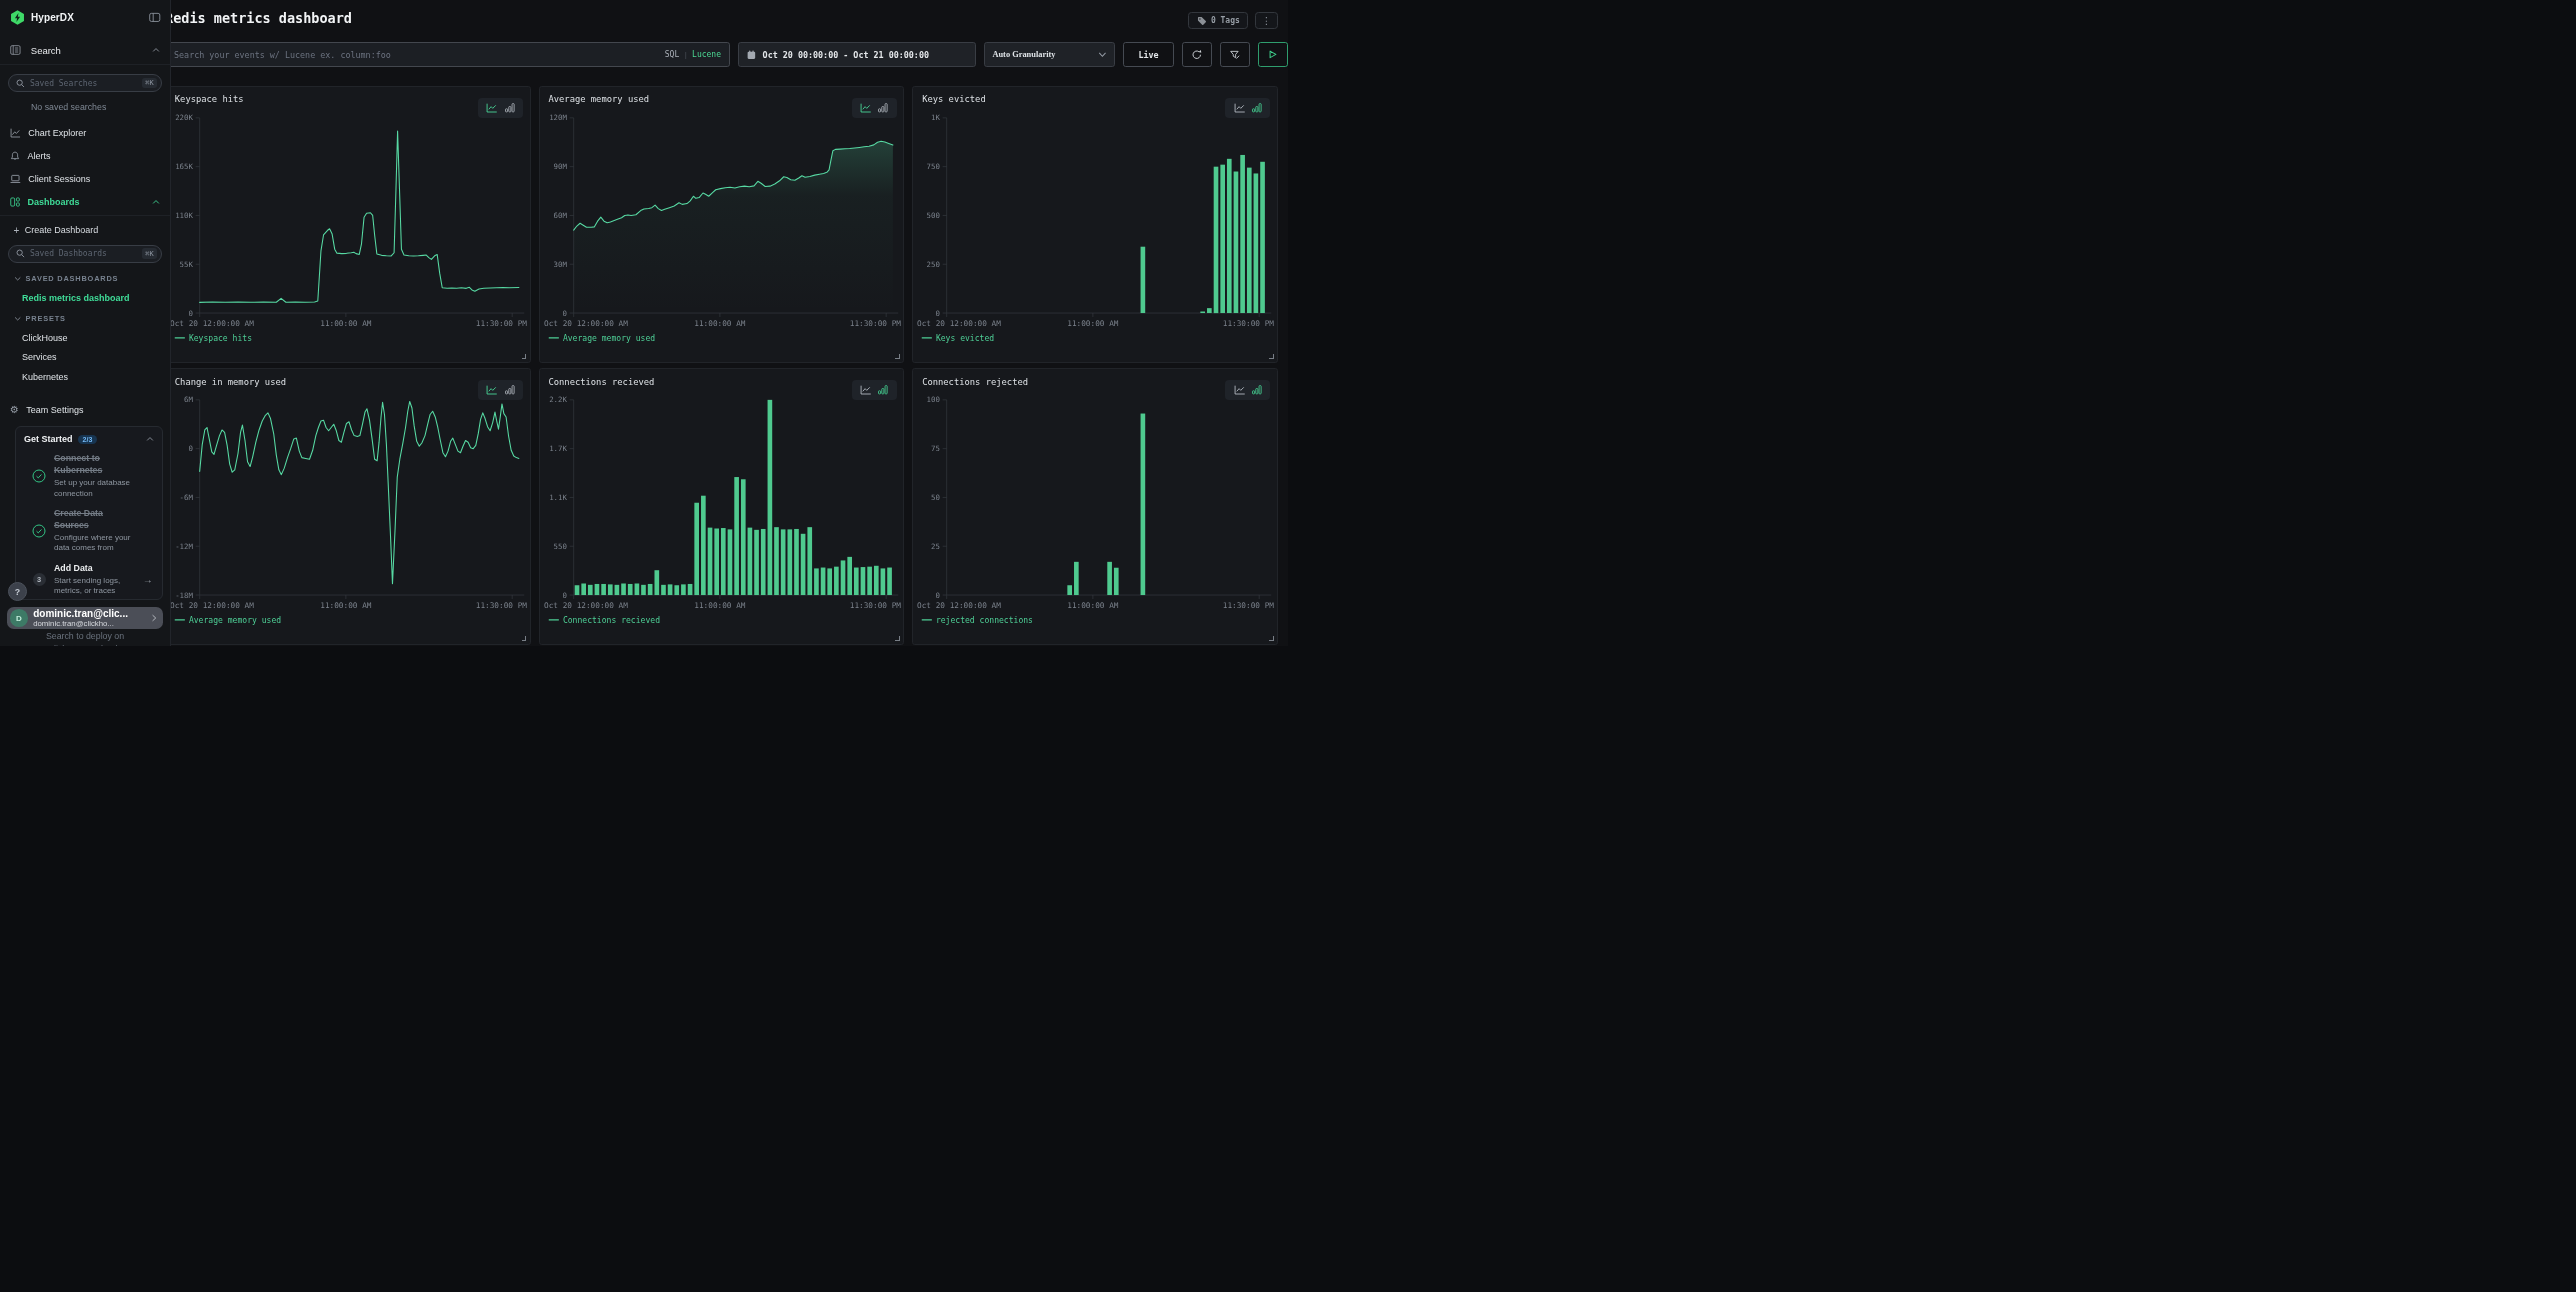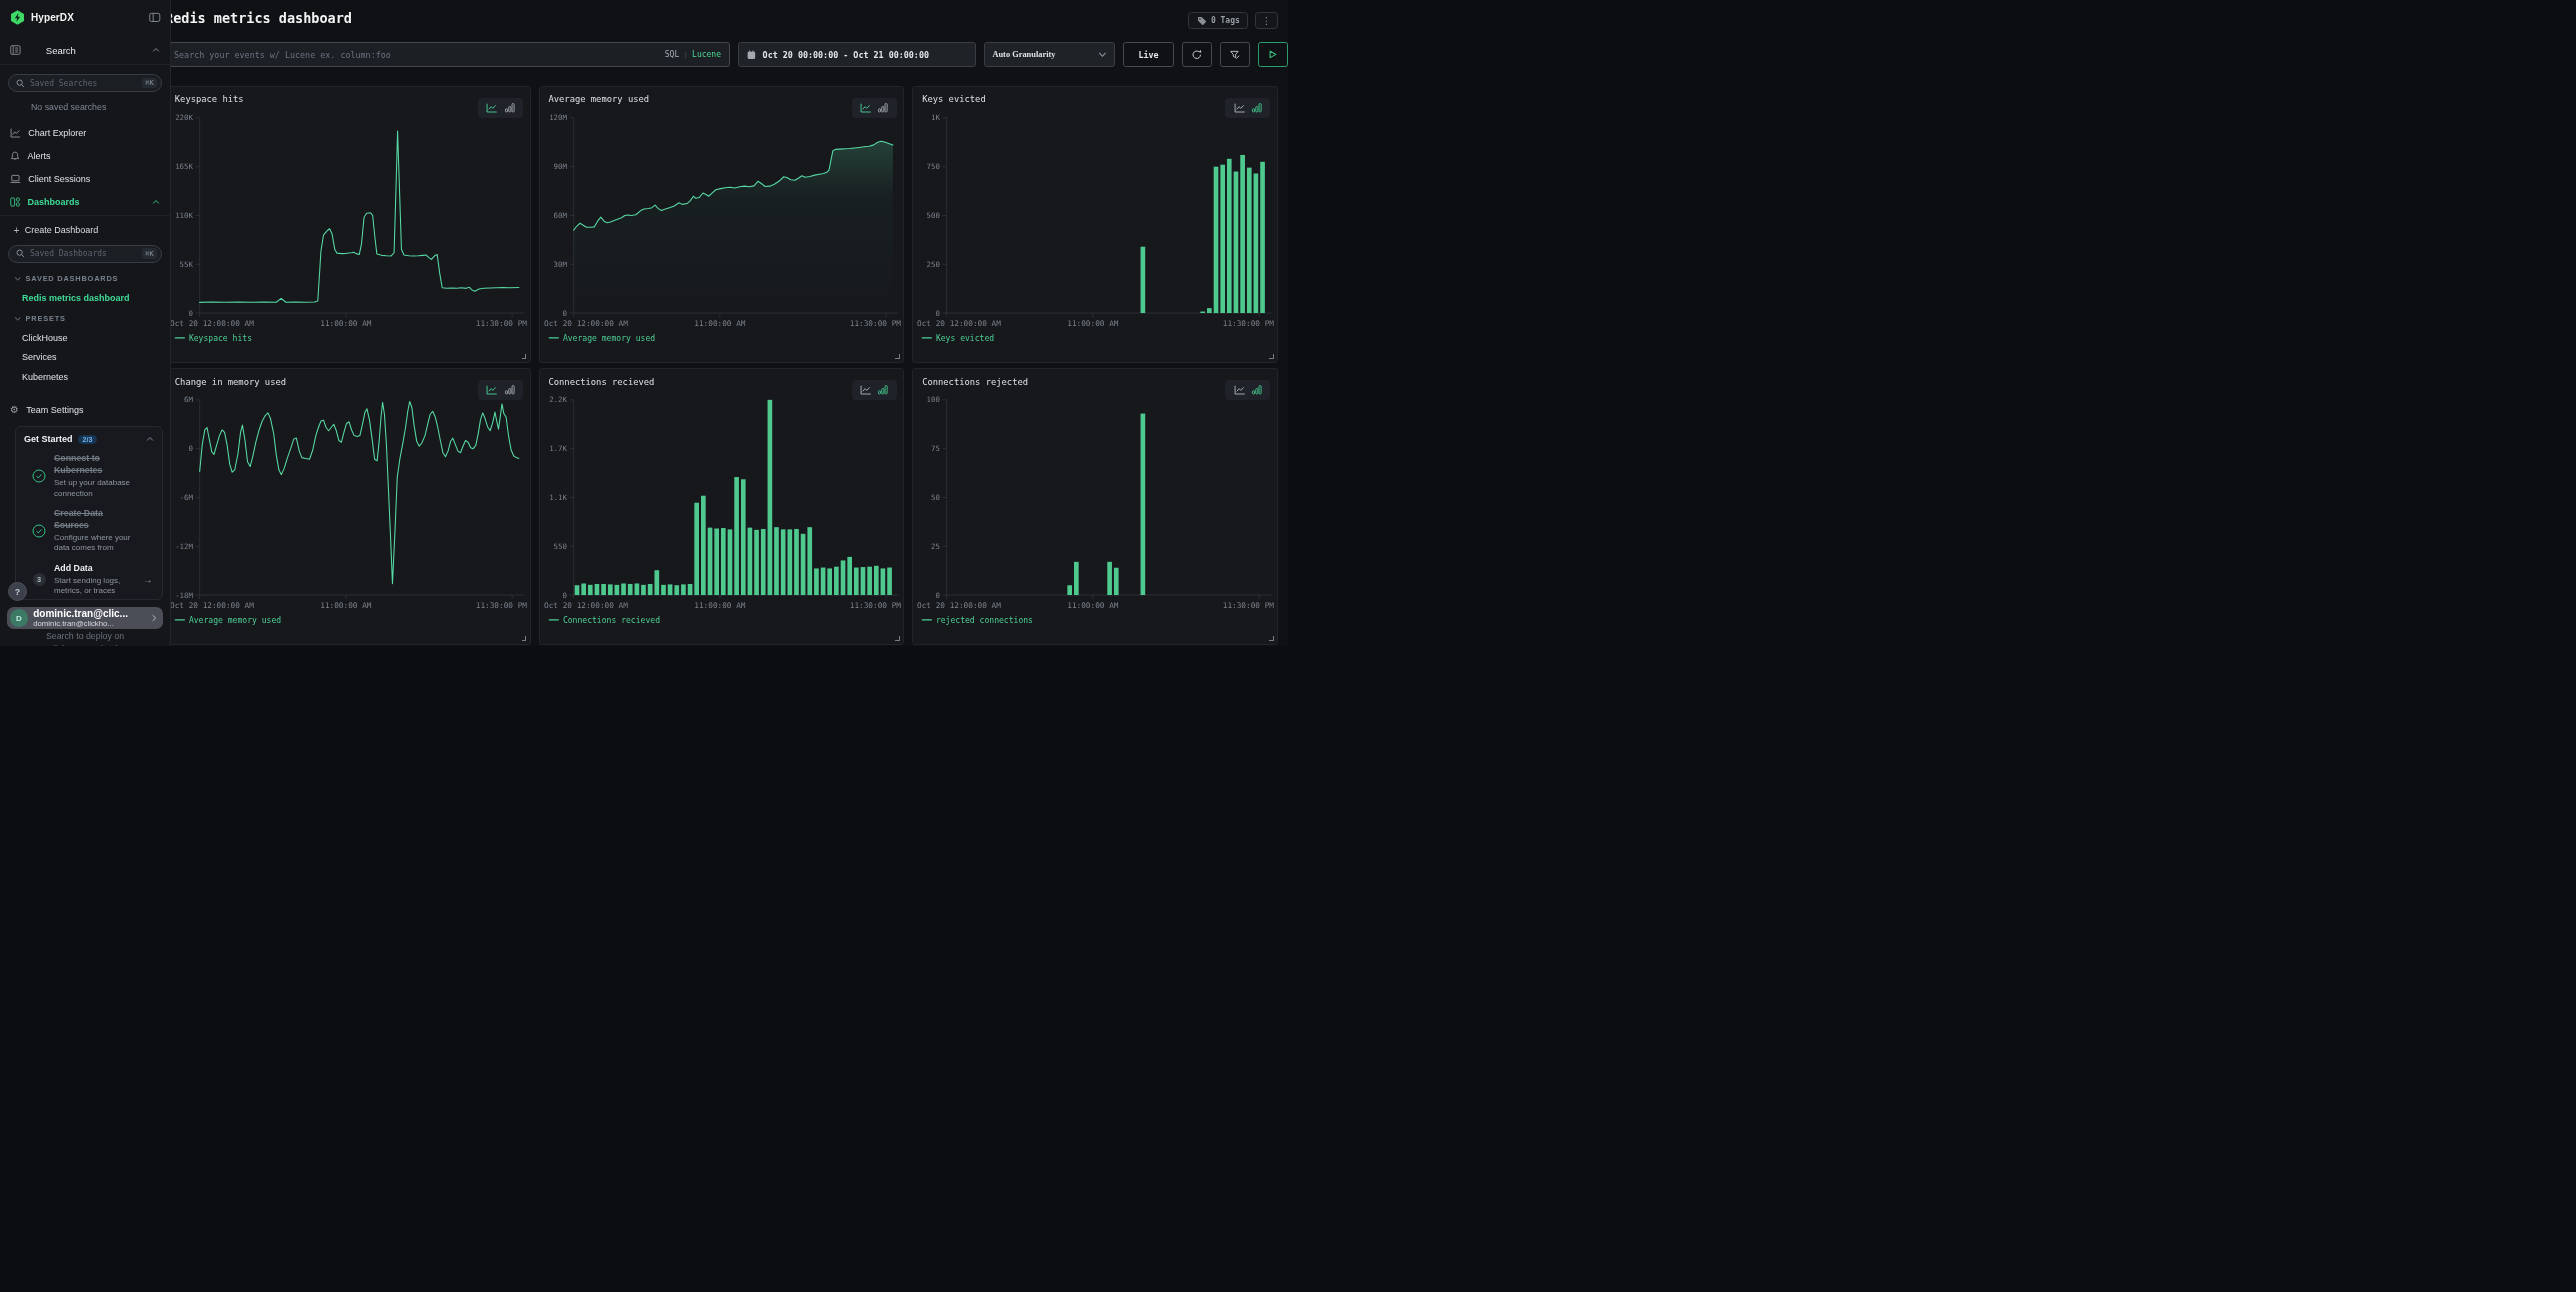--- a/index.html
+++ b/index.html
@@ -6,21 +6,21 @@
   html,body { background:#0c0d10; }
   body { font-family:"Liberation Sans","DejaVu Sans",sans-serif; }
   .app { position:relative; width:1288px; height:646px; background:#101114; overflow:hidden; }
 
   
   .sidebar { position:absolute; left:0; top:0; bottom:0; width:171px; background:#141619; border-right:0.7px solid #22252b; z-index:5; }
   .logo-row { display:flex; align-items:center; gap:6px; padding:9.5px 9.5px 0 10px; }
   .logo-hex { width:15px; height:15px; flex:0 0 auto; }
   .logo-text { font-size:10px; font-weight:bold; color:#f2f4f6; letter-spacing:0.1px; flex:1; }
   .collapse-btn { color:#8f96a0; cursor:pointer; display:flex; }
-  .search-head { display:flex; align-items:center; gap:25px; margin-top:20px; padding:0 10px 8.8px 10px; border-bottom:0.7px solid #1e2126; color:#e8eaed; font-size:9.5px; }
+  .search-head { display:flex; align-items:center; gap:10px; margin-top:20px; padding:0 10px 8.8px 10px; border-bottom:0.7px solid #1e2126; color:#e8eaed; font-size:9.5px; }
   .search-head .lbl { flex:1; }
   .icon { color:#959ca6; display:inline-flex; flex:0 0 auto; }
   .pill-input { display:flex; align-items:center; gap:4.7px; margin:8.8px 8px 0 8px; height:18px; border:0.7px solid #383d45; border-radius:9.5px; background:#1b1e23; padding:0 4px 0 7.4px; }
   .pill-input input { flex:1; min-width:0; background:transparent; border:0; outline:none; color:#c7ccd3; font-family:"DejaVu Sans Mono",monospace; font-size:8px; }
   .pill-input input::placeholder { color:#5d6571; }
   .kbd { background:#262b32; color:#8d95a0; border-radius:2.7px; font-size:7px; padding:1.4px 3.4px; font-family:"DejaVu Sans Mono",monospace; }
   .muted-note { margin:10px 0 0 31px; color:#7f8894; font-size:8.8px; }
   .nav { margin-top:9.5px; }
   .nav-item { display:flex; align-items:center; gap:7.4px; height:23px; padding:0 10px; color:#dfe3e7; font-size:9px; cursor:pointer; }
   .nav-item .lbl { flex:1; }

